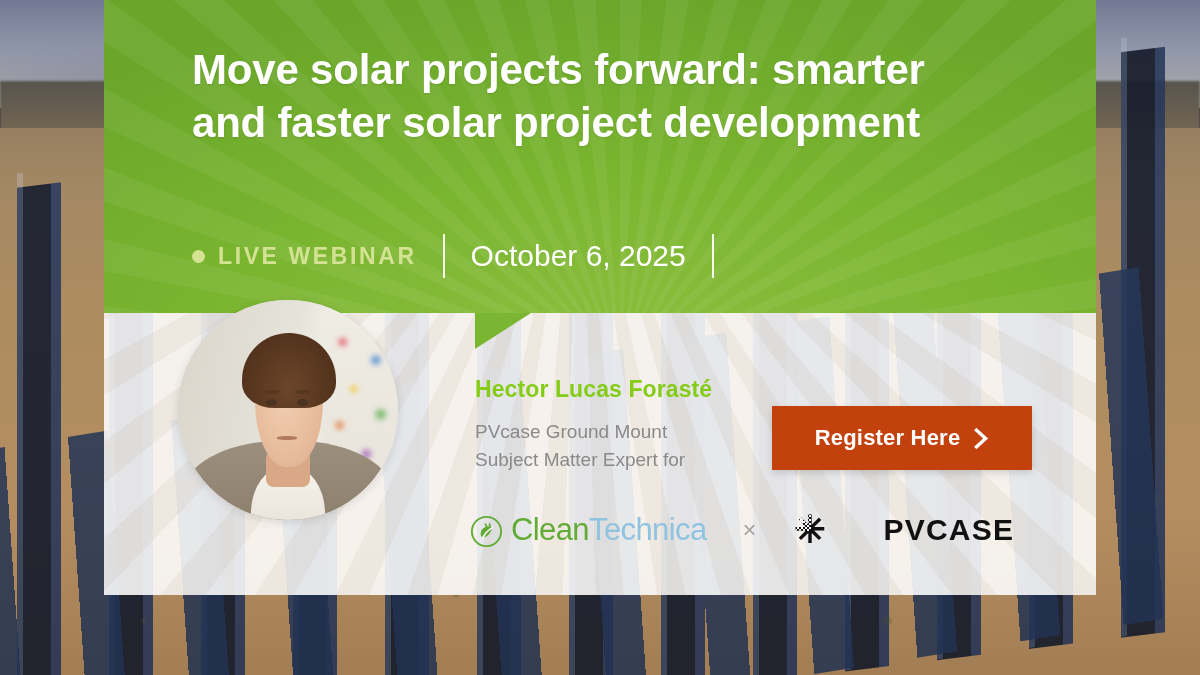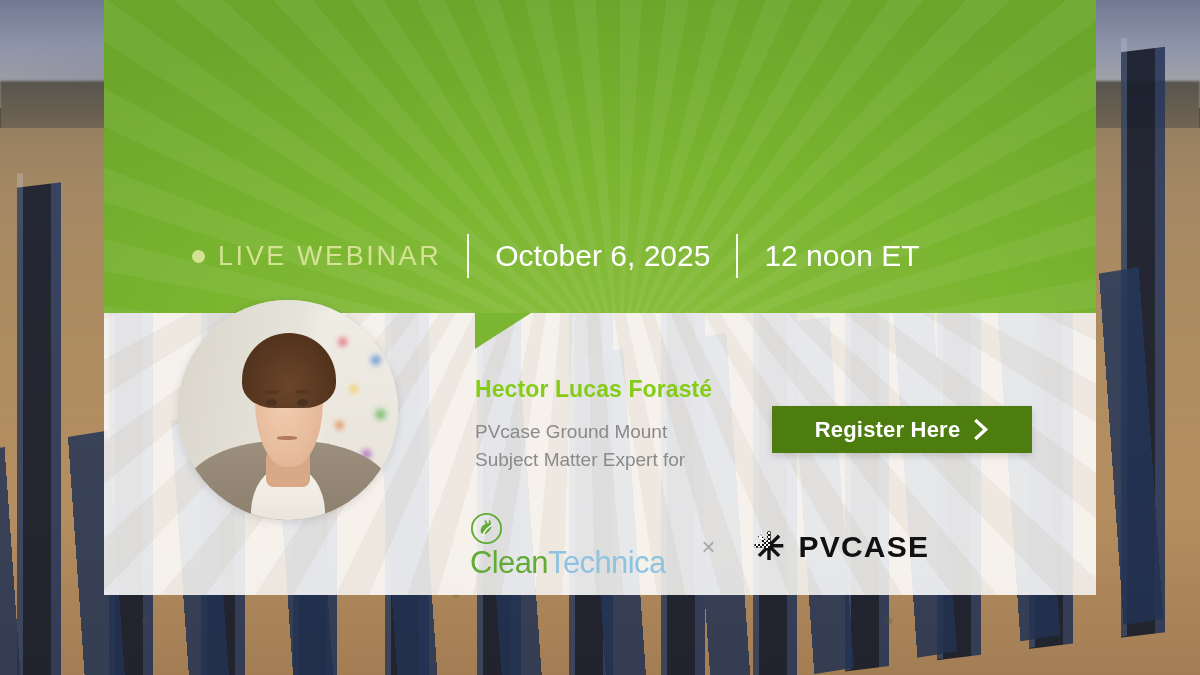--- a/index.html
+++ b/index.html
@@ -115,23 +115,23 @@
     position: absolute; left: 88px; top: 232px;
     display: flex; align-items: center; height: 48px;
   }
   .live-group { display: flex; align-items: center; }
   .live-dot {
     width: 13px; height: 13px; border-radius: 50%;
     background: #d3e293; margin-right: 13px;
   }
   .live-label {
     color: #d3e293;
-    font-size: 27px;
+    font-size: 23px;
     letter-spacing: 2.6px;
-    font-weight: normal;
+    font-weight: bold;
   }
   .meta-div {
     width: 2px; height: 44px;
     background: rgba(255,255,255,0.92);
     margin: 0 26px;
   }
   .meta-text {
     color: #ffffff;
     font-size: 30px;
     font-weight: normal;
@@ -239,46 +239,46 @@
   }
   .speaker-role {
     position: absolute; left: 475px; top: 418px; width: 280px;
     color: #8a8a8a;
     font-size: 19px; line-height: 1.45;
   }
 
   
   .register-btn {
     position: absolute; left: 772px; top: 406px;
-    width: 260px; height: 47px;
-    background: #4d7c0f;
+    width: 260px; height: 64px;
+    background: #c2410c;
     display: flex; align-items: center; justify-content: center;
     box-shadow: 0 3px 7px rgba(0,0,0,0.14);
     cursor: pointer;
   }
   .register-label {
     color: #ffffff; font-size: 22px; font-weight: bold;
     letter-spacing: 0.2px;
   }
   .chev { margin-left: 14px; display: flex; align-items: center; }
 
   
   .logos {
     position: absolute; left: 470px; top: 512px;
     display: flex; align-items: center;
   }
-  .ct-logo { display: flex; align-items: flex-start; flex-direction: column; }
+  .ct-logo { display: flex; align-items: flex-end; }
   .ct-mark { margin-right: 8px; display: flex; align-items: center; }
   .ct-word { font-size: 31px; letter-spacing: -0.6px; font-weight: normal; }
   .ct-clean { color: #62ab36; }
   .ct-tech { color: #8fc3e0; }
   .logo-x {
     margin: 0 36px; color: #a6a6a6; font-size: 24px; font-weight: normal;
   }
-  .pv-logo { display: flex; align-items: center; }
+  .pv-logo { display: flex; align-items: center; gap: 44px; }
   .pv-mark { margin-right: 13px; display: flex; align-items: center; }
   .pv-word {
     color: #111111; font-size: 30px; font-weight: bold;
     letter-spacing: 1.2px;
   }
 </style>
 </head>
 <body>
 
 <div class="stage">
@@ -288,30 +288,30 @@
     <div class="bg-ridge"></div>
     <div class="bg-ground"></div>
     <div class="bg-rows"></div>
     <div class="bg-rows2"></div>
     <div class="bg-rows3"></div>
     <div class="bg-scrub"></div>
     <div class="bg-shade"></div>
   </div>
 
   <div class="green-band">
+    <div class="band-title">Move solar projects forward: smarter and faster solar project development</div>
 
     <div class="meta-row">
       <div class="live-group">
         <span class="live-dot"></span>
         <span class="live-label">LIVE WEBINAR</span>
       </div>
       <span class="meta-div"></span>
       <span class="meta-text">October 6, 2025</span>
       <span class="meta-div"></span>
-      <span class="meta-text">12 noon ET</span>
     </div>
   </div>
 
   <div class="card">
     <div class="card-rays"></div>
   </div>
 
   <div class="tail"></div>
 
   <div class="portrait">

